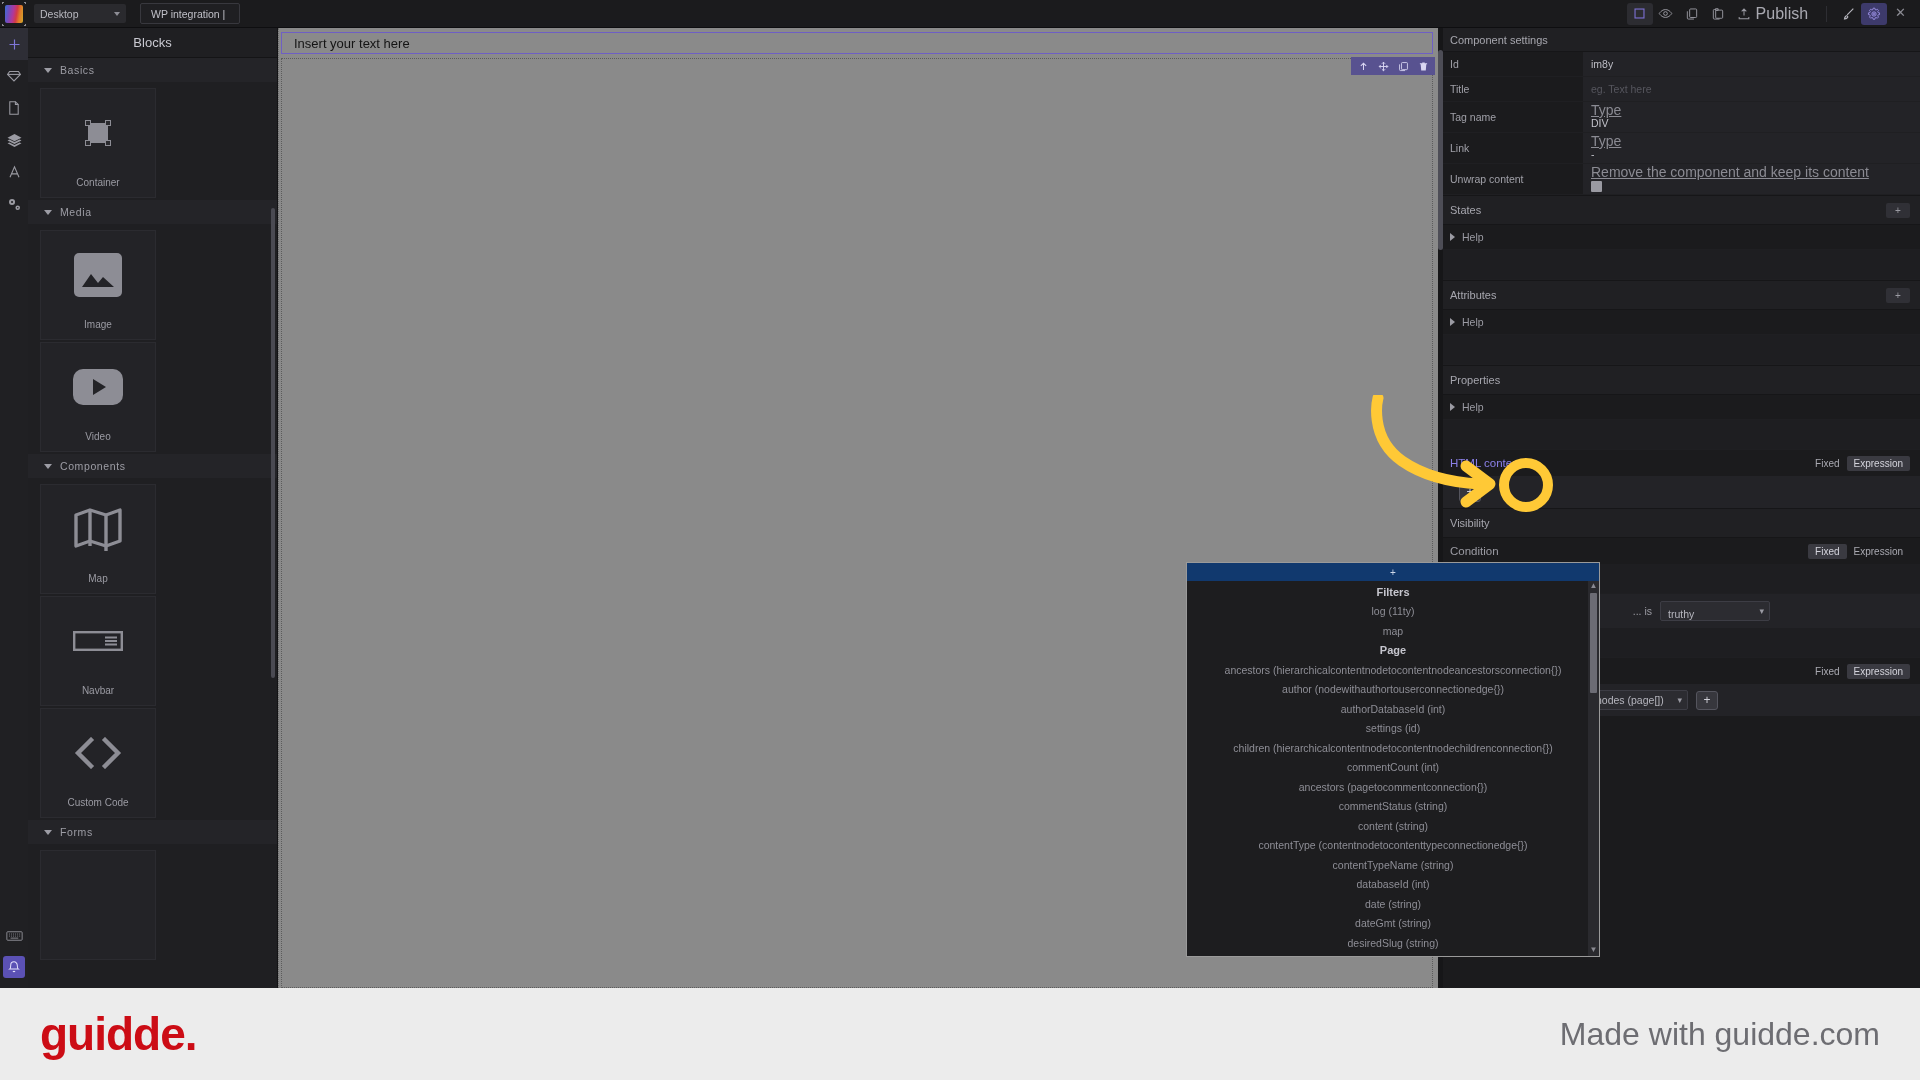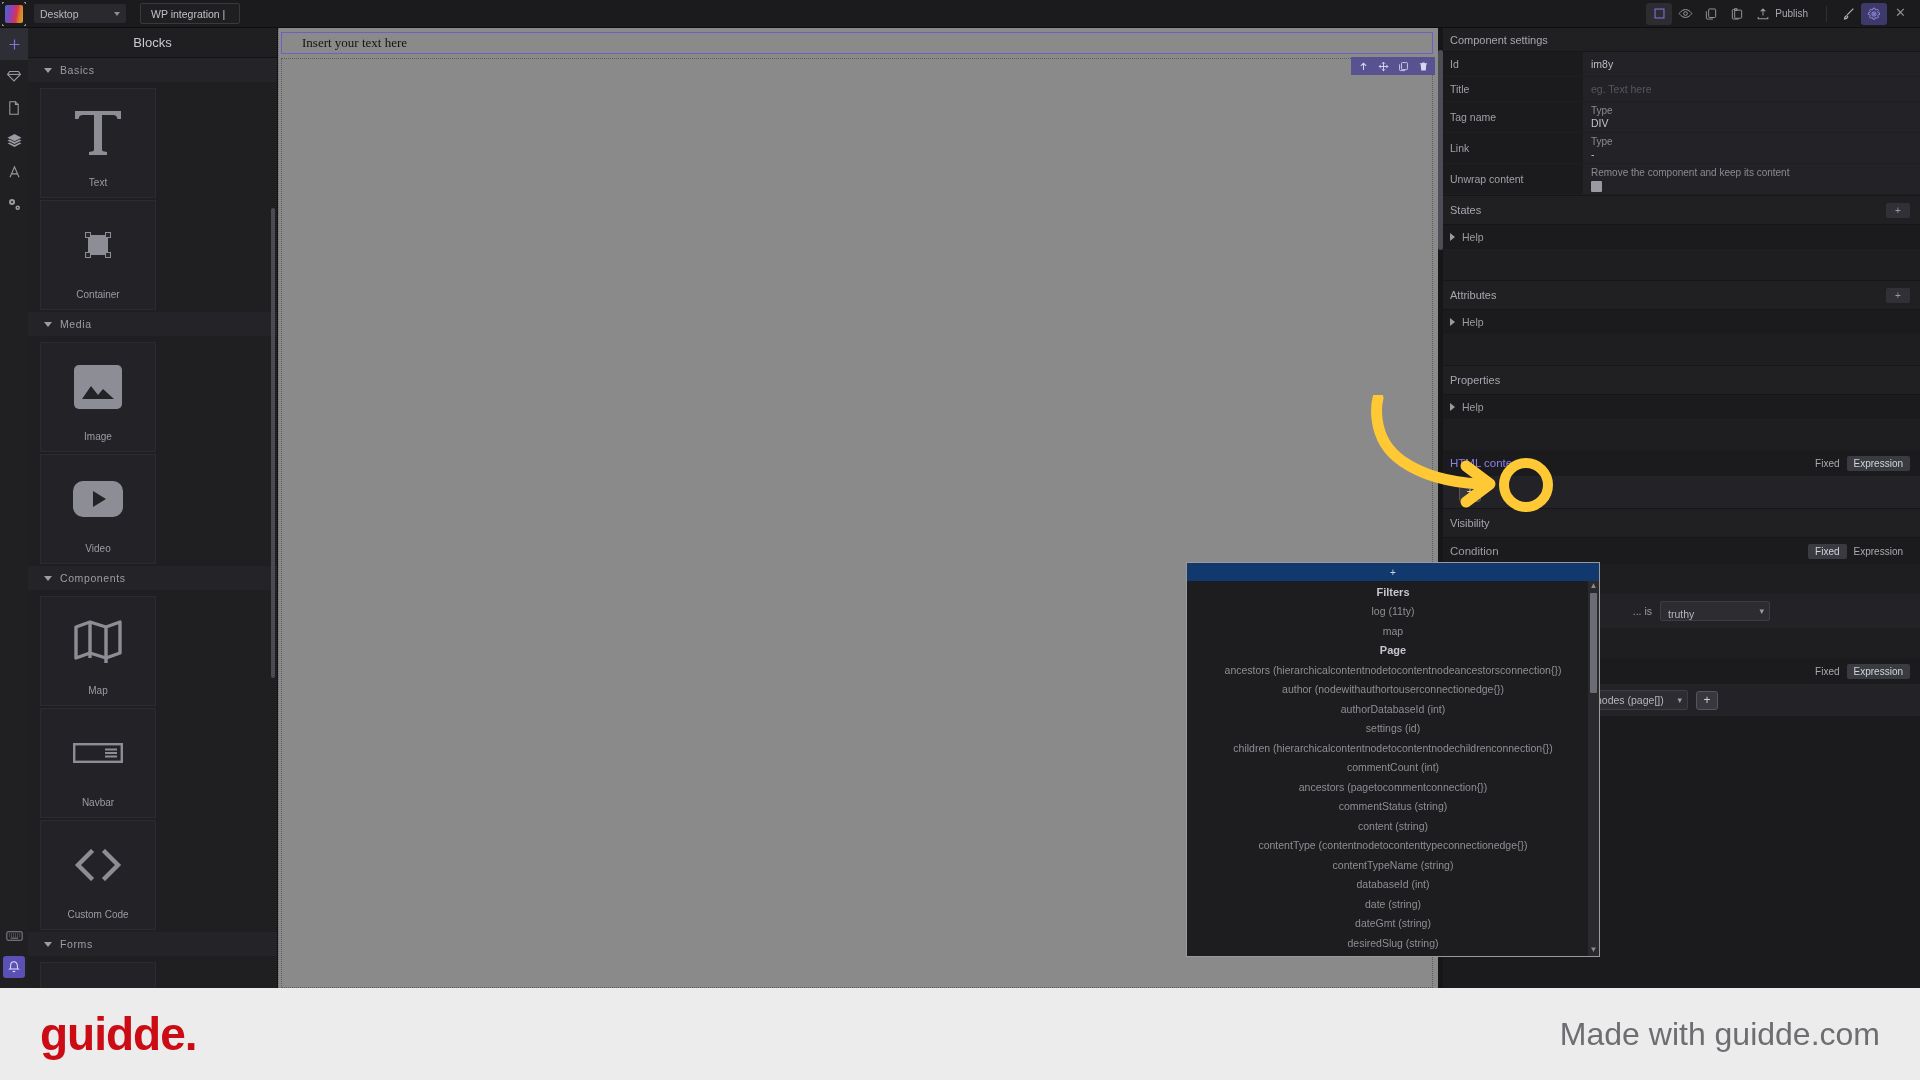--- a/index.html
+++ b/index.html
@@ -55,21 +55,21 @@
   }
   .top-right { margin-left: auto; display: flex; align-items: center; gap: 0px; padding-right: 6px; }
   .tb-btn {
     width: 26px; height: 22px; display: flex; align-items: center; justify-content: center;
     color: #9a9aa2; border-radius: 3px;
   }
   .tb-btn.framed { background: #2c2c31; }
   .tb-btn.framed svg rect { stroke: #7b6fd0; }
   .publish {
     display: flex; align-items: center; gap: 5px; padding: 0 10px 0 6px;
-    color: #a9a9b1; font-size: 10px;
+    color: #a9a9b1; font-size: 16px;
   }
   .tb-sep { width: 1px; height: 16px; background: #2e2e33; margin: 0 8px; }
   .tb-btn.active-purple { background: #3d3a6b; }
   .tb-btn.active-purple svg { stroke: #a99cf5; fill: none; }
   .win-close { color: #8c8c94; font-size: 13px; padding: 0 8px 3px 8px; }
 
   
   .rail {
     position: absolute; top: 28px; left: 0; width: 28px; height: 960px;
     background: #202023; z-index: 20;
@@ -114,22 +114,22 @@
 
   
   .canvas {
     position: absolute; top: 28px; left: 278px; width: 1160px; height: 960px;
     background: #8a8a8a; z-index: 10;
     border-left: 1px dotted #6a6a6a;
   }
   .canvas-textblock {
     position: absolute; top: 4px; left: 2px; width: 1152px; height: 22px;
     border: 1px solid #6e5fc4; background: #8a8a8a;
-    color: #141414; font-family: Liberation Serif, serif; font-size: 13px;
-    display: flex; align-items: center; padding-left: 20px;
+    color: #141414; font-family: Liberation Sans, sans-serif; font-size: 13px;
+    display: flex; align-items: center; padding-left: 12px;
   }
   .canvas-selected {
     position: absolute; top: 30px; left: 2px; width: 1152px; height: 930px;
     border: 1px dotted #5c5c5c;
   }
   .float-tools {
     position: absolute; top: 29px; right: 3px; height: 18px;
     background: #585290; display: flex; align-items: center; gap: 0; z-index: 12;
     padding: 0 2px;
   }
@@ -164,21 +164,21 @@
     color: #a0a0a8; font-size: 10.5px;
   }
   .field-ctl { flex: 1; background: #232327; display: flex; align-items: center; }
   .field-ctl input {
     width: 100%; background: transparent; border: none; outline: none;
     color: #bdbdc5; font-size: 10.5px; padding: 0 8px;
     font-family: "Liberation Sans", sans-serif;
   }
   .field-ctl input::placeholder { color: #56565e; }
   .stacked { flex-direction: column; align-items: flex-start; justify-content: center; padding: 2px 8px; }
-  .stacked .sub { color: #8b8b93; font-size: 10px; line-height: 13px; }
+  .stacked .sub { color: #8b8b93; font-size: 14px; line-height: 13px; text-decoration: underline; }
   .stacked .val { color: #c2c2ca; font-size: 10.5px; line-height: 13px; }
   .chk { width: 11px; height: 11px; background: #9a9aa2; border-radius: 1px; margin-top: 2px; }
 
   .sec-head {
     height: 30px; display: flex; align-items: center; padding: 0 10px 0 12px;
     color: #a6a6ae; font-size: 11px; background: #202023;
     border-top: 1px solid #161618; border-bottom: 1px solid #161618;
   }
   .sec-head .plus-sq {
     margin-left: auto; width: 24px; height: 15px; background: #303036;
@@ -373,28 +373,20 @@
   </div>
 
   <div class="blocks">
     <div class="blocks-title">Blocks</div>
 
     <div class="grp-head">
       <span class="tri"></span>
       <span>Basics</span>
     </div>
     <div class="grid2">
-      <div class="cell">
-        <div class="art">
-          <svg width="54" height="50" viewBox="0 0 54 50" fill="#8d8d95">
-            <path d="M4 3h46v8h-3.6c-.6-3-1.6-4-4.4-4H31v34c0 1.8.5 2.4 2.6 2.6l2.4.3V47H18v-3.1l2.4-.3c2.1-.2 2.6-.8 2.6-2.6V7H11.9c-2.8 0-3.8 1-4.3 4H4z"></path>
-          </svg>
-        </div>
-        <div class="lbl">Text</div>
-      </div>
       <div class="cell">
         <div class="art">
           <svg width="26" height="26" viewBox="0 0 26 26" fill="none">
             <rect x="3" y="3" width="20" height="20" fill="#8d8d95"></rect>
             <rect x="0.5" y="0.5" width="5" height="5" fill="#2a2a2e" stroke="#8d8d95"></rect>
             <rect x="20.5" y="0.5" width="5" height="5" fill="#2a2a2e" stroke="#8d8d95"></rect>
             <rect x="0.5" y="20.5" width="5" height="5" fill="#2a2a2e" stroke="#8d8d95"></rect>
             <rect x="20.5" y="20.5" width="5" height="5" fill="#2a2a2e" stroke="#8d8d95"></rect>
           </svg>
         </div>

